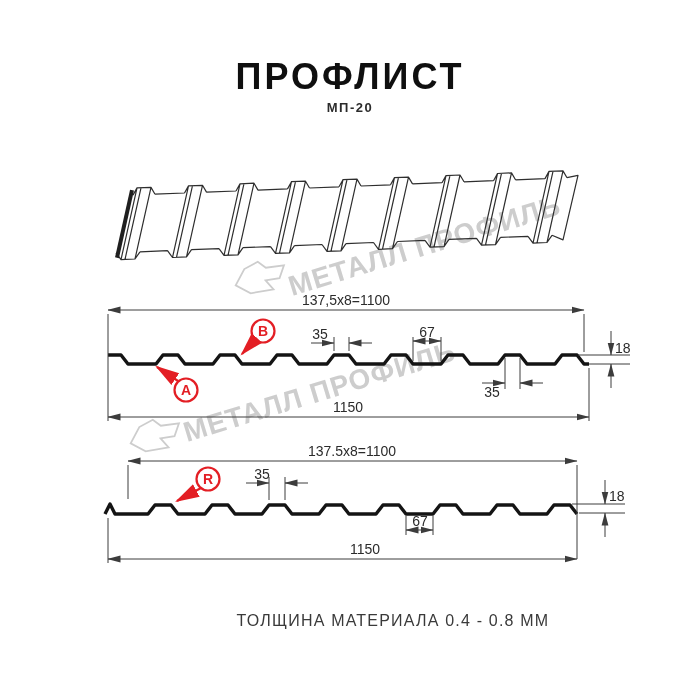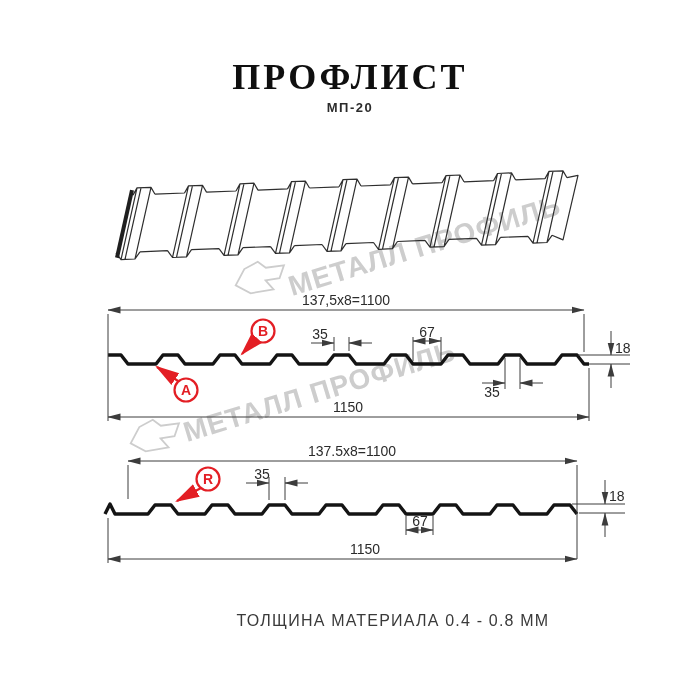--- a/index.html
+++ b/index.html
@@ -1,19 +1,19 @@
 <!DOCTYPE html>
 <html><head>
 <meta charset="utf-8">
 <style>
   html,body{margin:0;padding:0;background:#ffffff;}
   .page{position:relative;width:700px;height:700px;background:#ffffff;overflow:hidden;
         font-family:"Liberation Sans",sans-serif;}
   .title{position:absolute;top:56px;left:0;width:100%;text-align:center;
-         font-size:36px;font-weight:700;letter-spacing:3px;color:#0f0f0f;font-family:Liberation Serif, serif;}
+         font-size:36px;font-weight:700;letter-spacing:3px;color:#0f0f0f;}
   .subtitle{position:absolute;top:100px;left:0;width:100%;text-align:center;
          font-size:13px;font-weight:600;letter-spacing:1.5px;color:#2b2b2b;}
   .footer{position:absolute;top:612px;left:0;width:100%;text-align:center;
          font-size:16px;font-weight:500;letter-spacing:1.2px;color:#3a3a3a;margin-left:43px;}
   svg.drawing{position:absolute;left:0;top:0;}
   .profile{fill:none;stroke:#141414;stroke-width:3.4;stroke-linejoin:round;}
   .dim{stroke:#3c3c3c;stroke-width:1;fill:none;}
   .dimtext{font-size:14px;fill:#2b2b2b;}
   .redln{stroke:#e31e24;fill:none;stroke-width:2.2;}
   .redtext{fill:#e31e24;font-size:14px;font-weight:700;}

